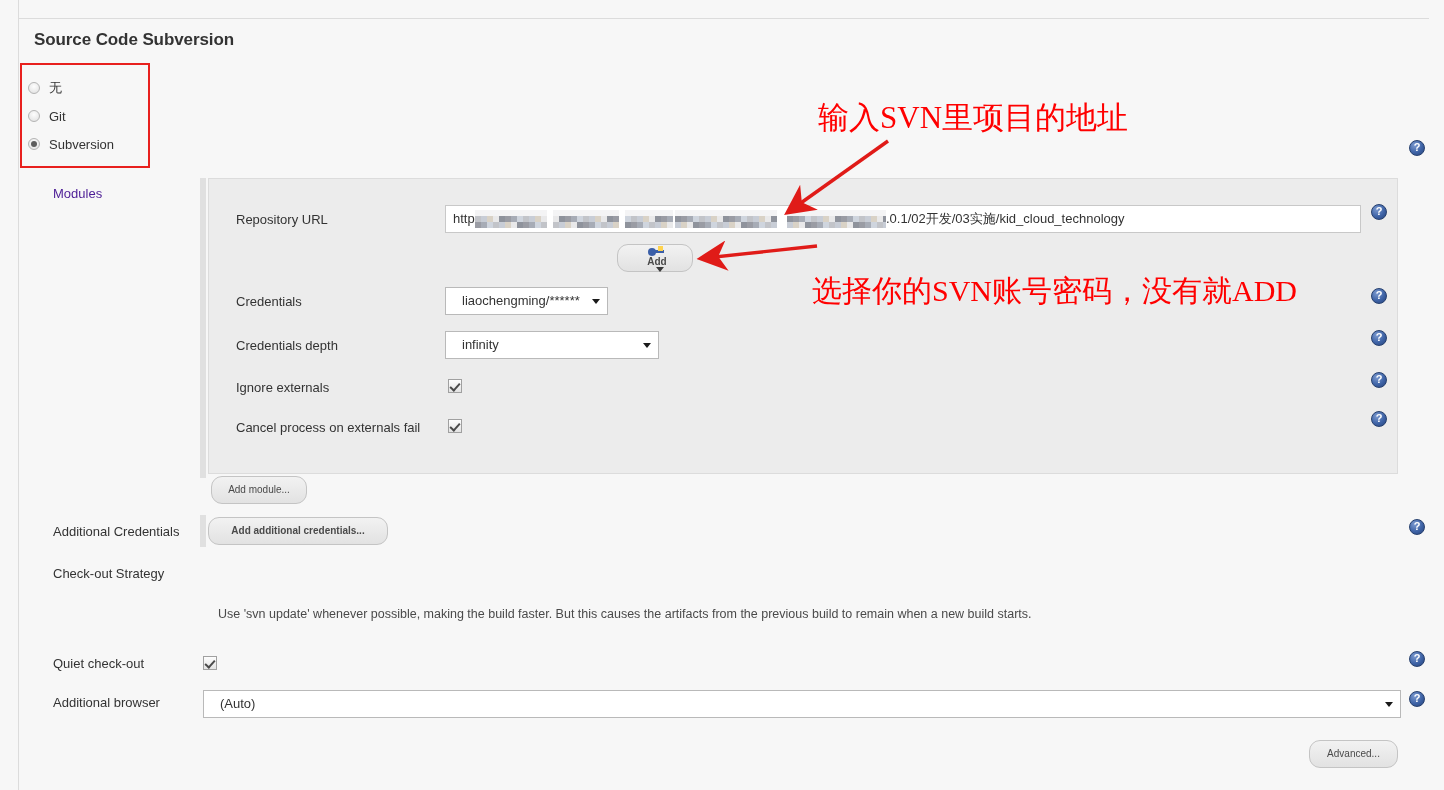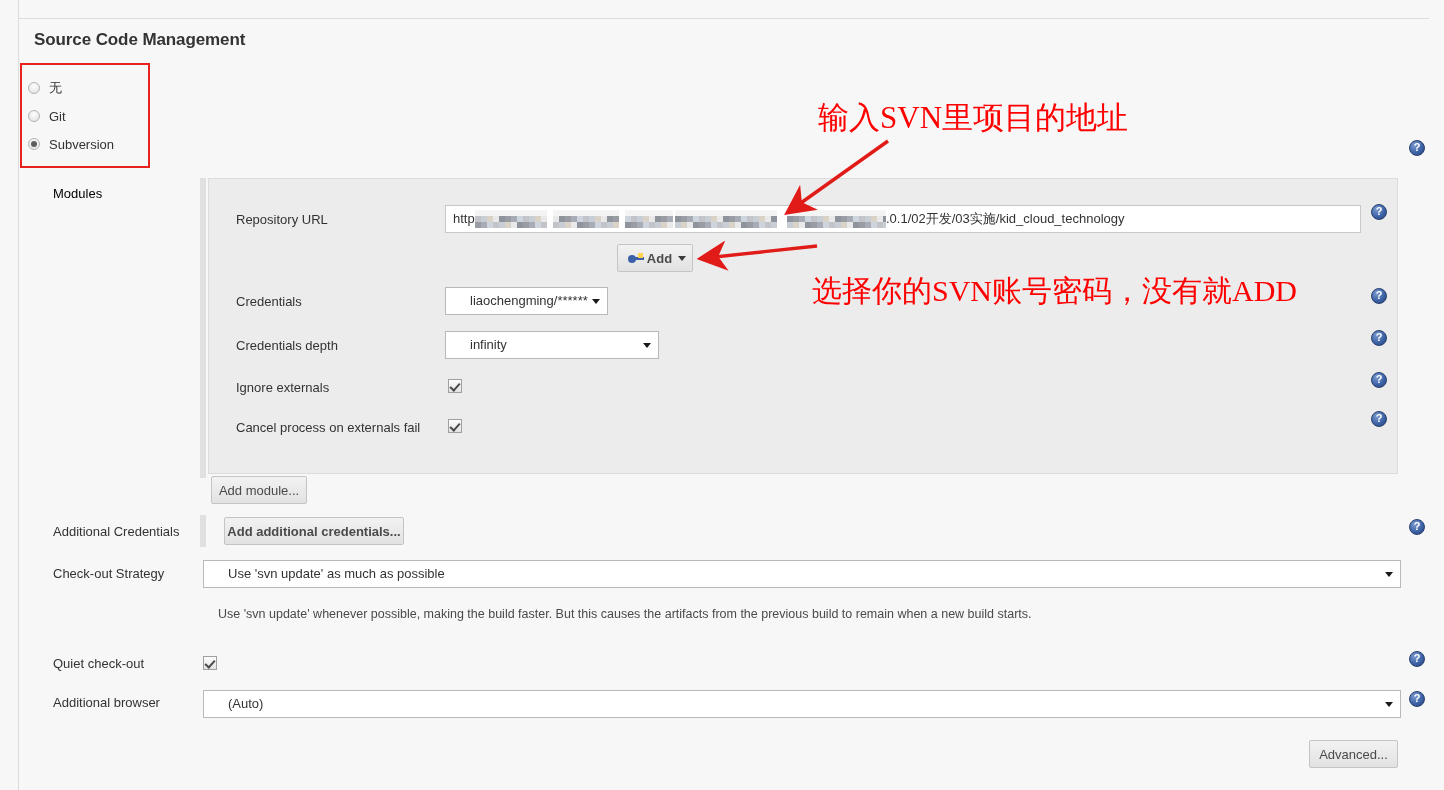--- a/index.html
+++ b/index.html
@@ -99,21 +99,21 @@
     position: absolute;
     width: 6px;
     background: #e0e0e0;
   }
 
   
   #modules-label {
     position: absolute;
     left: 53px; top: 186px;
     font-size: 13px;
-    color: #000000;
+    color: #4c1d95;
   }
   #modules-rail {
     left: 200px; top: 178px; height: 300px;
   }
   #modules-panel {
     position: absolute;
     left: 208px; top: 178px;
     width: 1190px; height: 296px;
     background: #ececec;
     border: 1px solid #dcdcdc;
@@ -152,21 +152,21 @@
 
   .selectbox {
     position: absolute;
     box-sizing: border-box;
     background: #ffffff;
     border: 1px solid #b9b9b9;
     font-size: 13px;
     color: #333333;
     height: 28px;
     line-height: 26px;
-    padding: 0 22px 0 24px;
+    padding: 0 22px 0 16px;
     white-space: nowrap;
     overflow: hidden;
   }
   .selectbox .caret {
     position: absolute;
     right: 7px; top: 11px;
     width: 0; height: 0;
     border-left: 4px solid transparent;
     border-right: 4px solid transparent;
     border-top: 5px solid #1a1a1a;
@@ -188,31 +188,32 @@
     border-width: 0 2px 2px 0;
     transform: rotate(42deg);
   }
 
   
   .btn {
     position: absolute;
     box-sizing: border-box;
     background: linear-gradient(#f2f2f2, #e2e2e2);
     border: 1px solid #c4c4c4;
-    border-radius: 2px;
+    border-radius: 11px;
     font-family: "Liberation Sans", sans-serif;
-    font-size: 13px;
+    font-size: 10px;
     color: #4a4a4a;
     text-align: center;
     white-space: nowrap;
     cursor: pointer;
     line-height: 1;
     display: flex;
     align-items: center;
     justify-content: center;
+    flex-direction: column;
   }
   .btn.bold { font-weight: bold; }
 
   #add-cred-btn {
     left: 617px; top: 244px;
     width: 76px; height: 28px;
     padding-left: 4px;
   }
   #add-cred-btn .key-icon {
     position: relative;
@@ -246,21 +247,21 @@
     border-right: 4px solid transparent;
     border-top: 5px solid #3a3a3a;
     flex: 0 0 auto;
   }
 
   #add-module-btn {
     left: 211px; top: 476px;
     width: 96px; height: 28px;
   }
   #add-addl-cred-btn {
-    left: 224px; top: 517px;
+    left: 208px; top: 517px;
     width: 180px; height: 28px;
   }
   #advanced-btn {
     left: 1309px; top: 740px;
     width: 89px; height: 28px;
   }
 
   
   #addl-cred-label {
     position: absolute; left: 53px; top: 524px;
@@ -351,21 +352,21 @@
   .annot-arrow { position: absolute; pointer-events: none; }
 </style>
 </head>
 <body>
 
 <div id="page">
 
   <div id="main-panel"></div>
   <div id="top-rule"></div>
 
-  <div id="section-heading">Source Code Management</div>
+  <div id="section-heading">Source Code Subversion</div>
 
   <div id="scm-radios">
     <div class="radio-row">
       <span class="radio-dot"></span>
       <span class="radio-label">无</span>
     </div>
     <div class="radio-row">
       <span class="radio-dot"></span>
       <span class="radio-label">Git</span>
     </div>
@@ -627,24 +628,20 @@
     <span>Add module...</span>
   </div>
 
   <div id="addl-cred-label">Additional Credentials</div>
   <div class="row-rail" id="addl-cred-rail"></div>
   <div class="btn bold" id="add-addl-cred-btn">
     <span>Add additional credentials...</span>
   </div>
 
   <div id="checkout-label">Check-out Strategy</div>
-  <div class="selectbox" id="checkout-select">
-    <span>Use 'svn update' as much as possible</span>
-    <span class="caret"></span>
-  </div>
   <div id="checkout-help">Use 'svn update' whenever possible, making the build faster. But this causes the artifacts from the previous build to remain when a new build starts.</div>
 
   <div id="quiet-label">Quiet check-out</div>
   <span class="checkbox" id="quiet-check"></span>
 
   <div id="repobrowser-label">Additional browser</div>
   <div class="selectbox" id="repobrowser-select">
     <span>(Auto)</span>
     <span class="caret"></span>
   </div>

